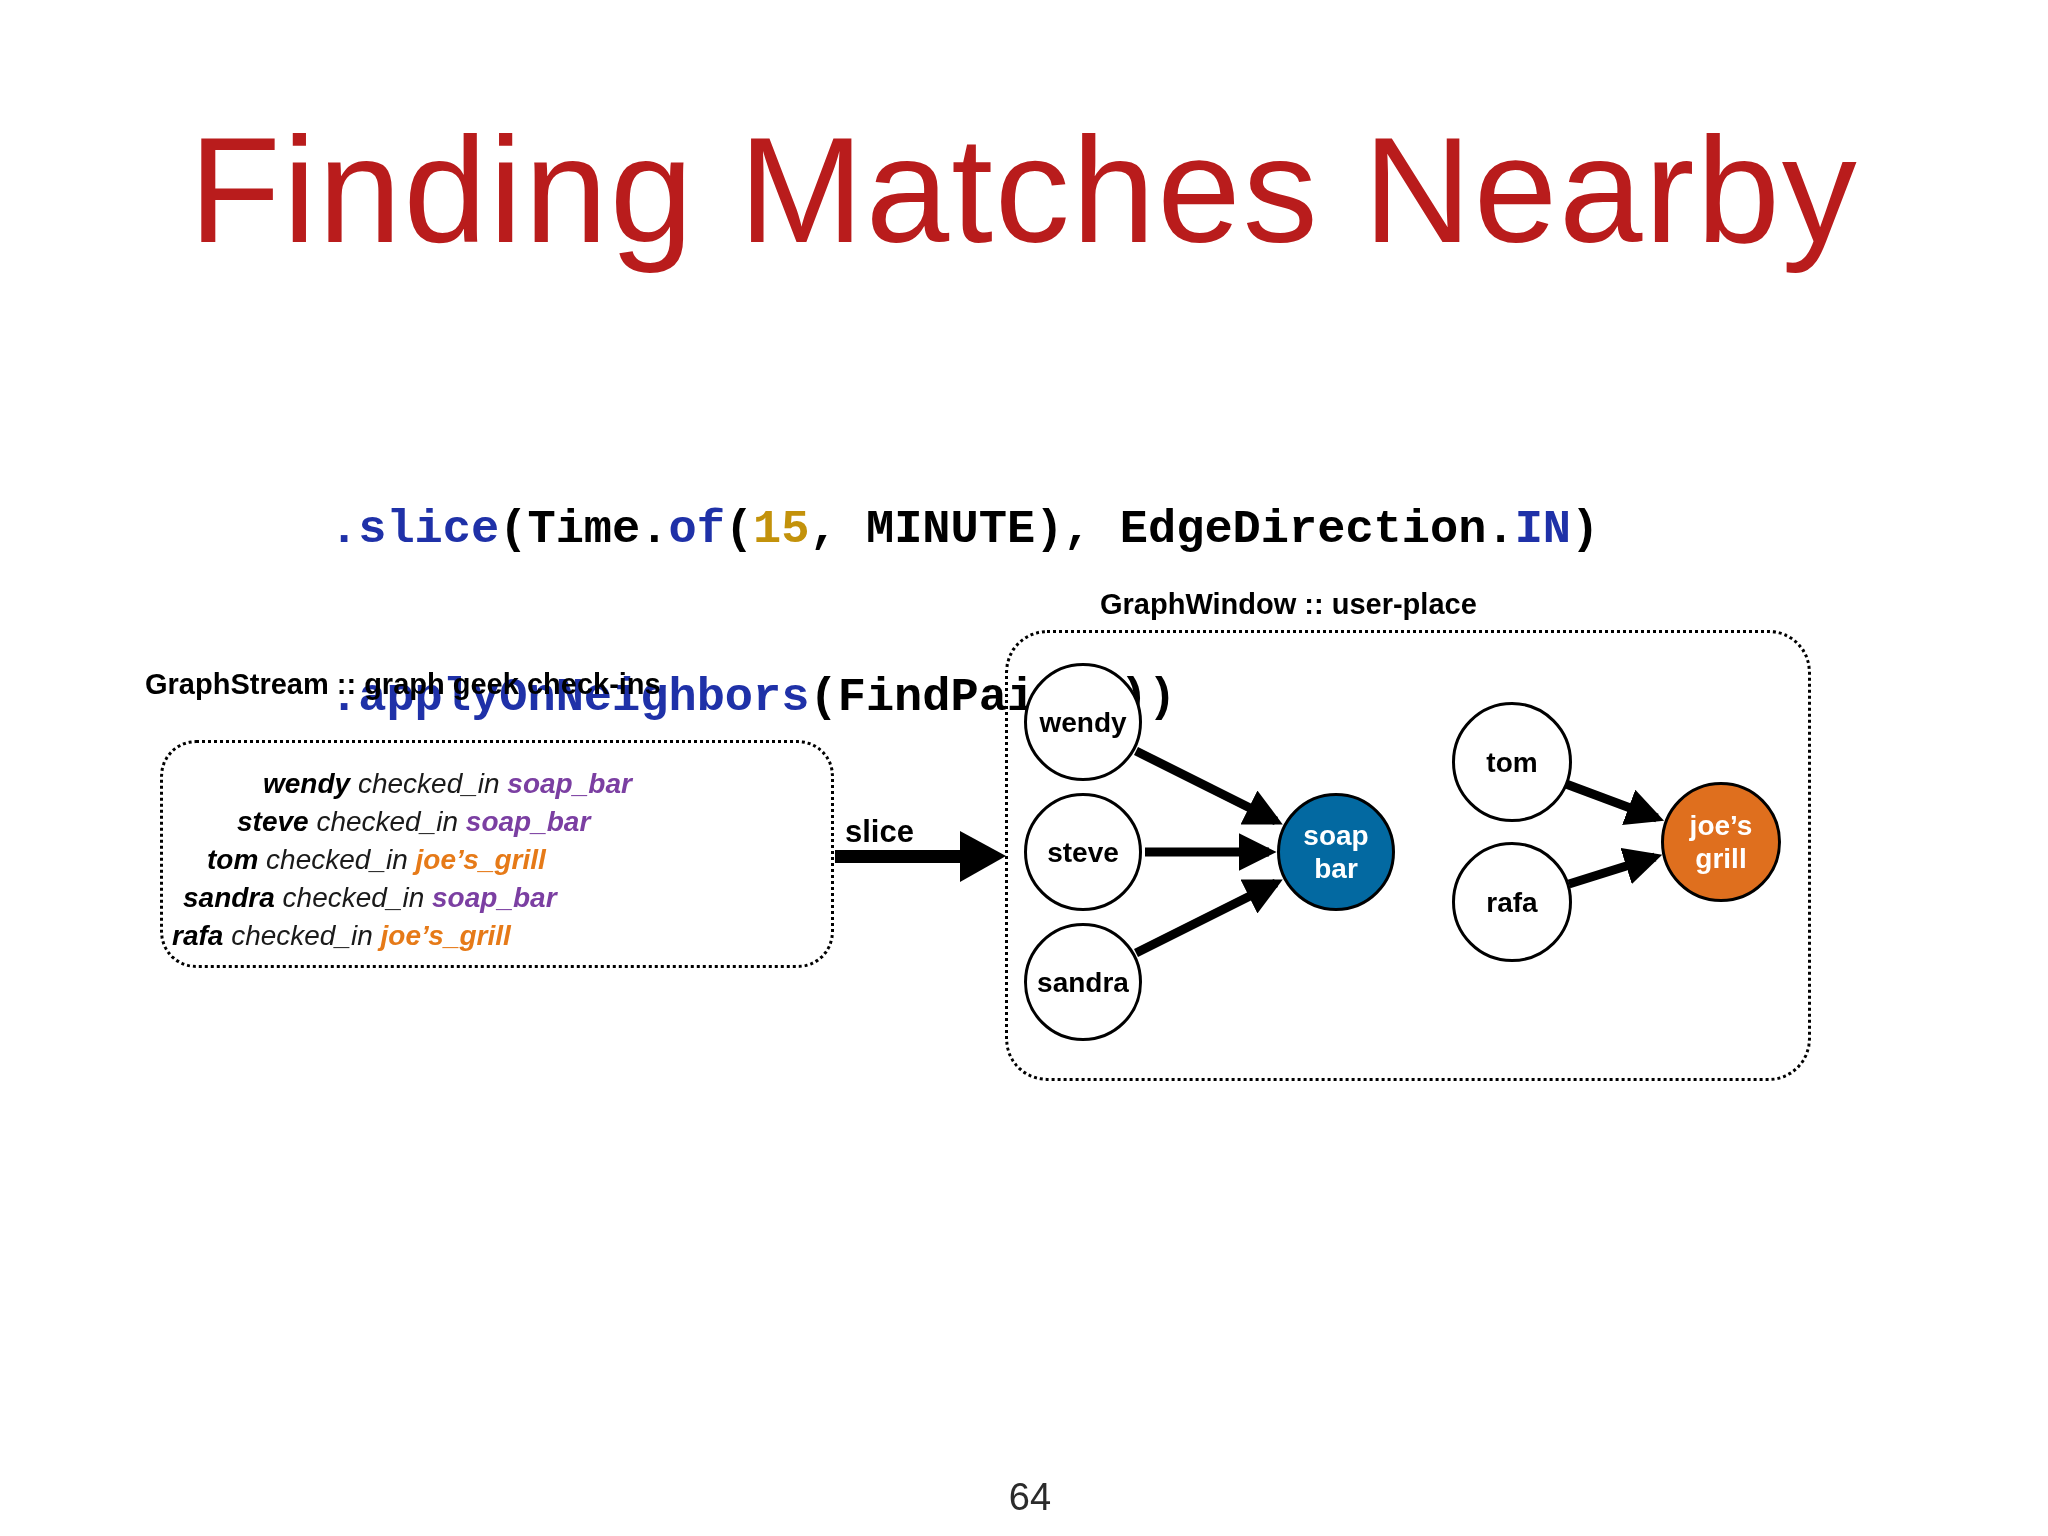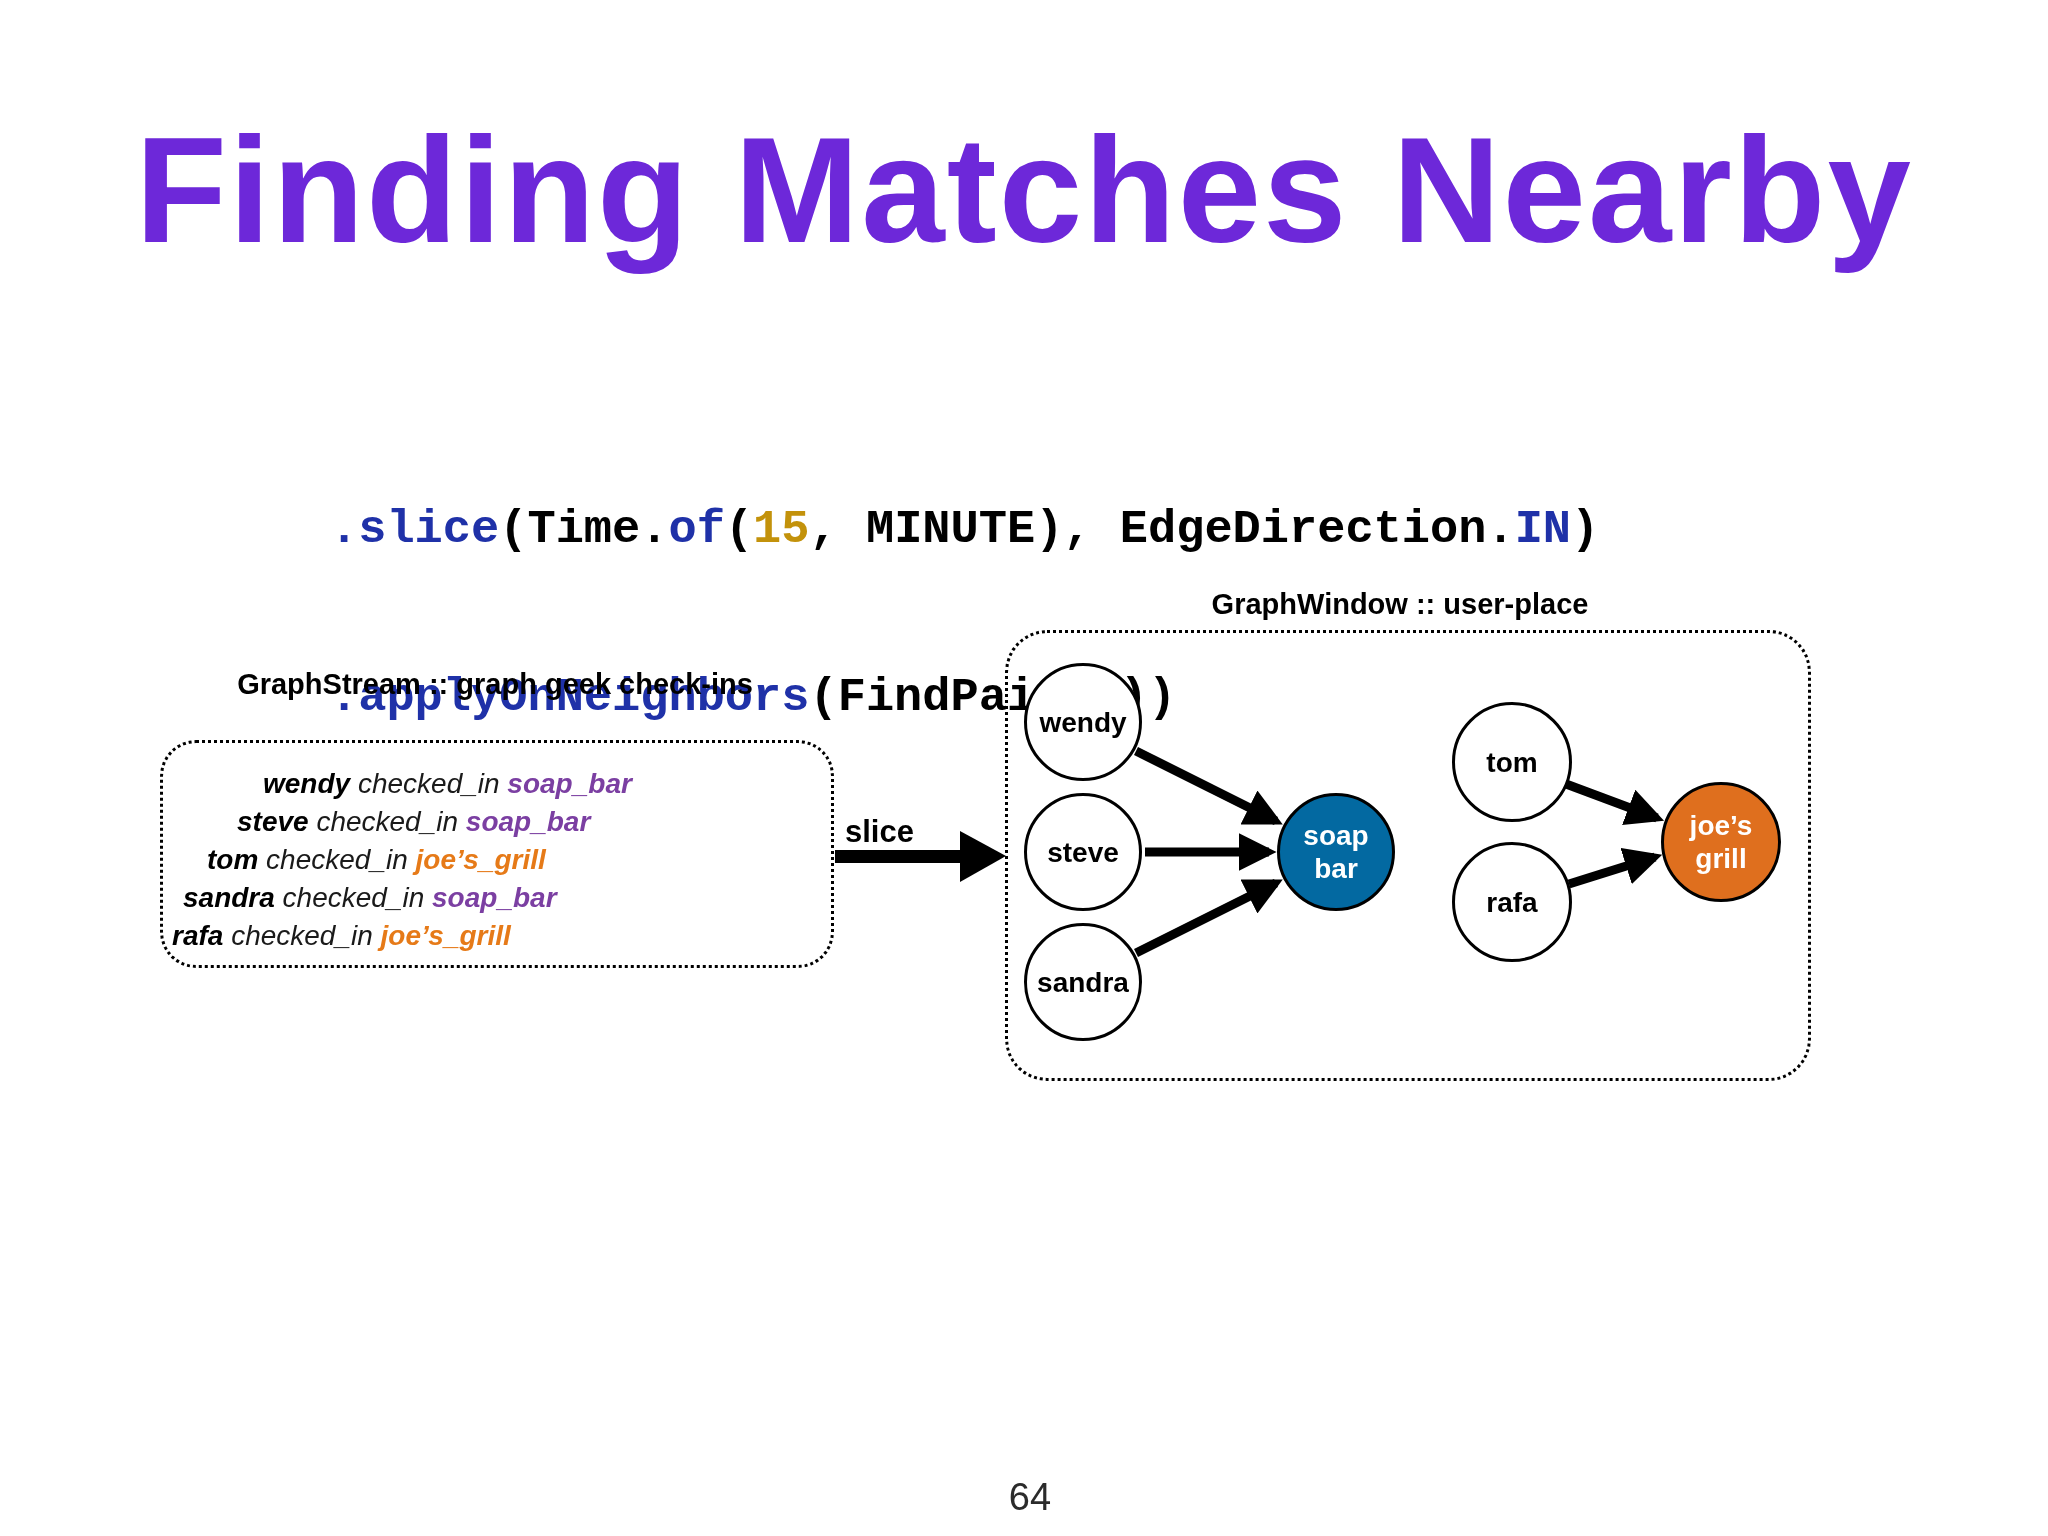--- a/index.html
+++ b/index.html
@@ -1,33 +1,33 @@
 <!DOCTYPE html>
 <html><head>
 <meta charset="utf-8">
 <style>
   html,body{margin:0;padding:0;background:#fff;}
   .slide{position:relative;width:2048px;height:1536px;background:#ffffff;overflow:hidden;
          font-family:"Liberation Sans",sans-serif;color:#000;}
 
   
   .title{position:absolute;top:104px;left:0;width:100%;text-align:center;
-         font-size:150px;font-weight:700;letter-spacing:2px;color:#6d28d9;white-space:nowrap;}
+         font-size:150px;font-weight:400;letter-spacing:2px;color:#b91c1c;white-space:nowrap;}
 
   
   .code{position:absolute;left:245px;top:390px;
         font-family:"Liberation Mono","DejaVu Sans Mono",monospace;
         font-weight:bold;font-size:47px;line-height:56px;white-space:pre;}
   .code .indent{margin-left:85px;}
   .tok-k{color:#1f31a8;}
   .tok-n{color:#c3920b;}
   .tok-d{color:#000000;}
 
   
-  .panel-label{position:absolute;font-size:29px;font-weight:bold;text-align:center;color:#000;white-space:nowrap;}
+  .panel-label{position:absolute;font-size:29px;font-weight:bold;text-align:left;color:#000;white-space:nowrap;}
   .stream-label{left:145px;top:668px;width:700px;}
   .window-label{left:1100px;top:588px;width:600px;}
 
   
   .dashed-box{position:absolute;border:3px dotted #000;background:transparent;}
   .stream-box{left:160px;top:740px;width:668px;height:222px;border-radius:36px;}
   .window-box{left:1005px;top:630px;width:800px;height:445px;border-radius:42px;}
 
   
   .checkins{position:absolute;left:160px;top:765px;width:668px;font-size:28px;line-height:38px;white-space:nowrap;font-style:italic;}

